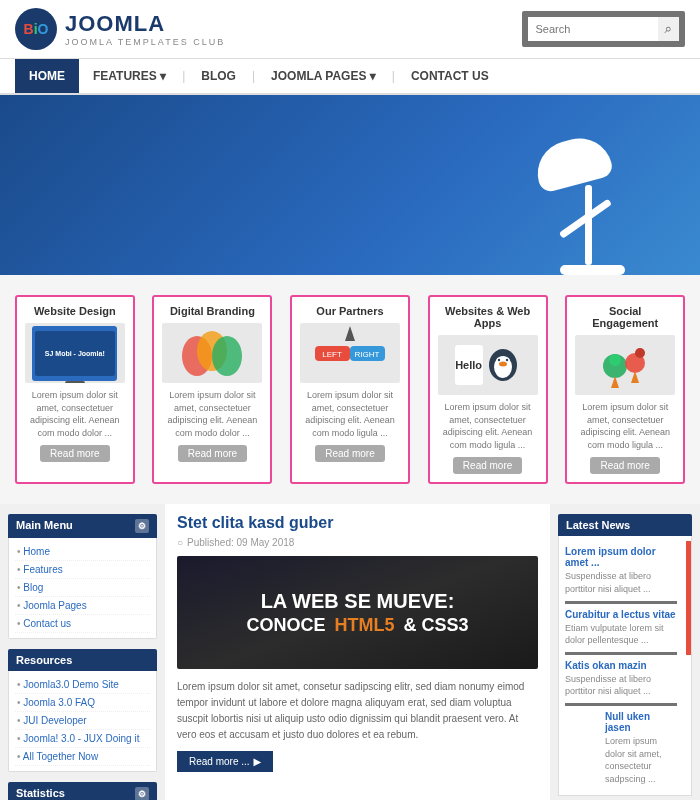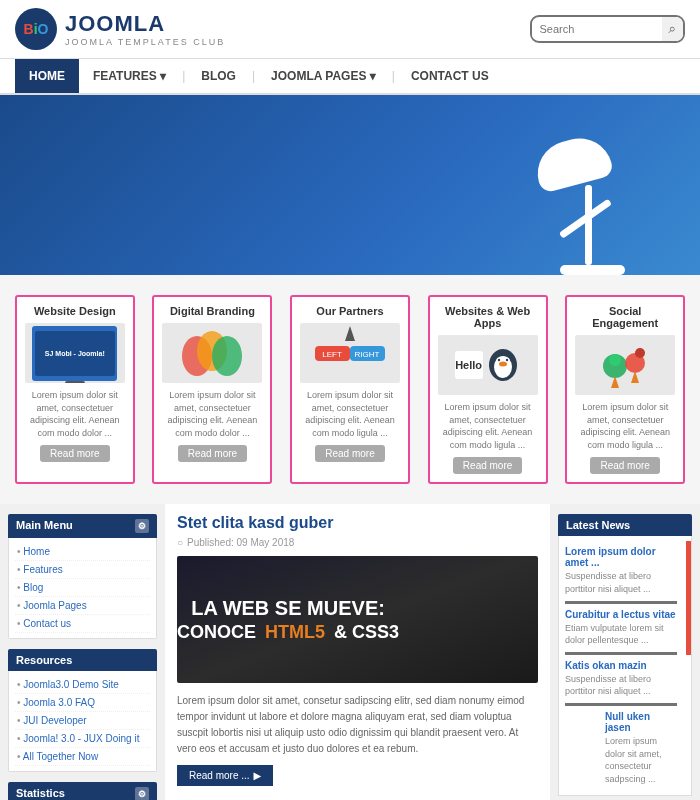--- a/index.html
+++ b/index.html
@@ -8,21 +8,21 @@
     
     .header { background: #fff; padding: 8px 15px; display: flex; align-items: center; justify-content: space-between; border-bottom: 1px solid #ddd; }
     .logo-area { display: flex; align-items: center; gap: 8px; }
     .logo-icon { width: 42px; height: 42px; background: #1a3a6b; border-radius: 50%; display: flex; align-items: center; justify-content: center; font-weight: bold; font-size: 14px; color: #fff; }
     .logo-icon span.r { color: #e74c3c; }
     .logo-icon span.g { color: #2ecc71; }
     .logo-icon span.b { color: #3498db; }
     .logo-text { display: flex; flex-direction: column; }
     .logo-text .main { font-size: 22px; font-weight: bold; color: #1a3a6b; letter-spacing: 1px; }
     .logo-text .sub { font-size: 9px; color: #888; letter-spacing: 2px; }
-    .search-box { display: flex; align-items: center; border: 2px solid #737373; border-radius: 9px; overflow: hidden; }
+    .search-box { display: flex; align-items: center; border: 6px solid #737373; border-radius: 2px; overflow: hidden; }
     .search-box input { border: none; padding: 4px 8px; font-size: 11px; width: 130px; outline: none; }
     .search-box button { background: #f0f0f0; border: none; padding: 4px 7px; cursor: pointer; color: #666; }
 
     
     .nav { background: #fff; border-bottom: 2px solid #ddd; padding: 0 15px; display: flex; align-items: center; }
     .nav-item { padding: 10px 14px; font-size: 12px; font-weight: bold; color: #444; cursor: pointer; text-decoration: none; display: flex; align-items: center; gap: 3px; }
     .nav-item.active { background: #1a3a6b; color: #fff; }
     .nav-separator { color: #ccc; padding: 0 2px; }
 
     
@@ -50,21 +50,21 @@
     .sidebar-box { margin-bottom: 10px; }
     .sidebar-box-header { background: #1a3a6b; color: #fff; padding: 5px 8px; font-size: 11px; font-weight: bold; display: flex; align-items: flex-start; justify-content: space-between; border-radius: 2px 2px 0 0; }
     .sidebar-box-header .icon { width: 14px; height: 14px; background: rgba(255,255,255,0.3); border-radius: 2px; display: flex; align-items: center; justify-content: center; font-size: 9px; }
     .sidebar-box-body { background: #fff; border: 1px solid #ddd; border-top: none; padding: 5px 6px; border-radius: 0 0 2px 2px; }
     .sidebar-link { display: block; padding: 3px 2px; font-size: 10px; color: #2a6abf; text-decoration: none; border-bottom: 1px dotted #eee; }
     .sidebar-link::before { content: '• '; color: #999; }
 
     
     .article-title { font-size: 16px; font-weight: bold; color: #1a4a8a; margin-bottom: 5px; }
     .article-meta { font-size: 10px; color: #999; margin-bottom: 8px; display: flex; align-items: center; gap: 4px; }
-    .article-img { width: 100%; height: 127px; background: #1a1a1a; display: flex; align-items: center; justify-content: flex-start; margin-bottom: 10px; border-radius: 2px; overflow: hidden; position: relative; }
+    .article-img { width: 100%; height: 113px; background: #1a1a1a; display: flex; align-items: center; justify-content: center; margin-bottom: 10px; border-radius: 2px; overflow: hidden; position: relative; }
     .article-img .big-text { color: #fff; font-size: 22px; font-weight: bold; text-align: center; line-height: 1.3; }
     .article-text { font-size: 10px; color: #666; line-height: 1.6; margin-bottom: 8px; }
     .read-more-btn { background: #1a3a6b; color: #fff; border: none; padding: 5px 12px; font-size: 10px; cursor: pointer; display: inline-flex; align-items: center; gap: 4px; }
 
     
     .news-item { padding: 5px 0; border-bottom: 3px solid #737373; }
     .news-item .news-title { font-size: 10px; color: #2a6abf; font-weight: bold; margin-bottom: 2px; }
     .news-item .news-text { font-size: 9px; color: #888; line-height: 1.4; }
 
     
@@ -165,21 +165,21 @@
         </svg>
       </div>
       <p>Lorem ipsum dolor sit amet, consectetuer adipiscing elit. Aenean com modo ligula ...</p>
       <button class="read-more">Read more</button>
     </div>
 
     <div class="feature-card">
       <div class="title">Websites &amp; Web Apps</div>
       <div class="img-placeholder">
         <div style="display:flex;align-items:center;gap:3px;">
-          <div style="background:#fff;width:28px;height:28px;border-radius:3px;display:flex;align-items:center;justify-content:center;font-size:11px;font-weight:bold;color:#333;">Hello</div>
+          <div style="background:#fff;width:28px;height:40px;border-radius:3px;display:flex;align-items:center;justify-content:center;font-size:11px;font-weight:bold;color:#333;">Hello</div>
           <svg width="35" height="40" viewBox="0 0 35 40">
             <ellipse cx="17" cy="20" rx="14" ry="16" fill="#2c3e50"></ellipse>
             <ellipse cx="17" cy="22" rx="9" ry="11" fill="#fff"></ellipse>
             <circle cx="13" cy="15" r="2.5" fill="#fff"></circle>
             <circle cx="21" cy="15" r="2.5" fill="#fff"></circle>
             <circle cx="13" cy="15" r="1.2" fill="#2c3e50"></circle>
             <circle cx="21" cy="15" r="1.2" fill="#2c3e50"></circle>
             <ellipse cx="17" cy="19" rx="4" ry="2.5" fill="#e67e22"></ellipse>
           </svg>
         </div>

